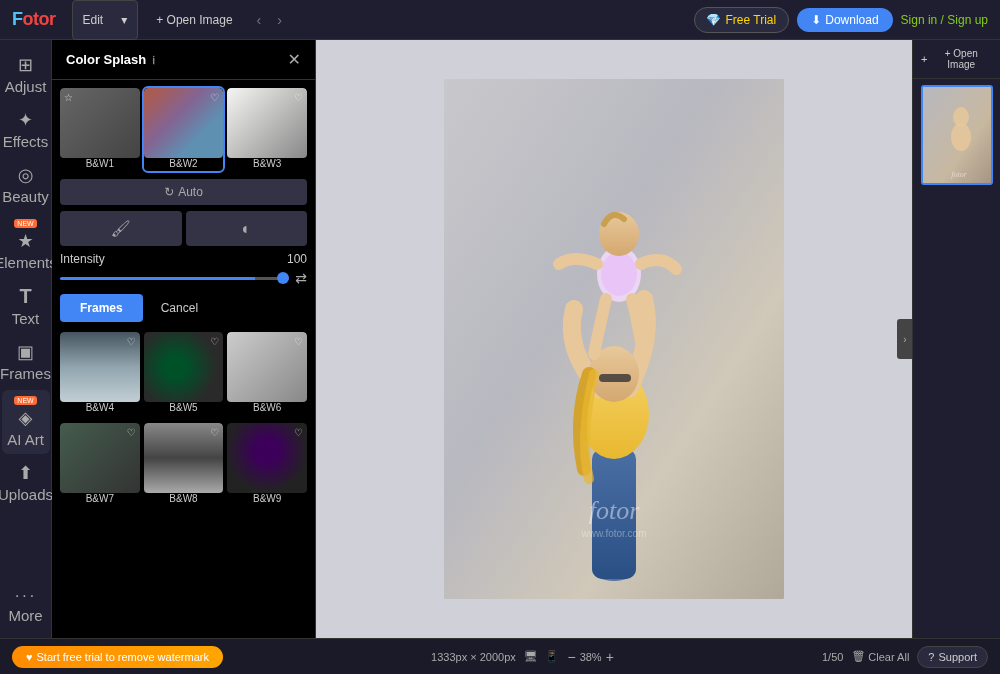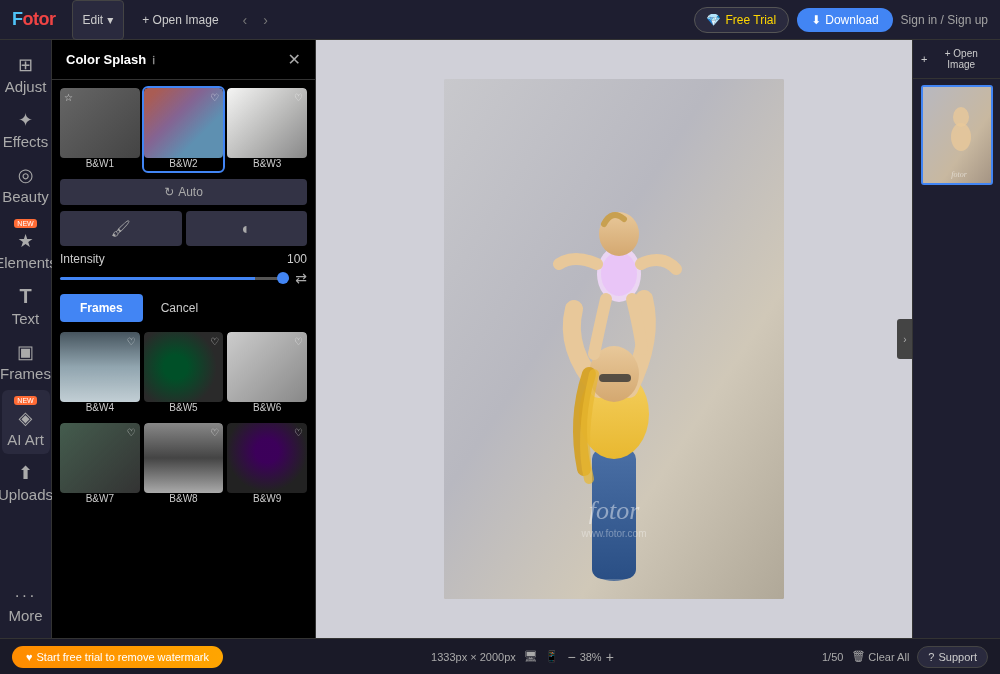--- a/index.html
+++ b/index.html
@@ -3,28 +3,28 @@
   <meta charset="utf-8">
   <style>
     * { box-sizing: border-box; margin: 0; padding: 0; }
     body { font-family: -apple-system, BlinkMacSystemFont, 'Segoe UI', sans-serif; background: #1a1a2e; color: #fff; width: 1000px; height: 674px; overflow: hidden; display: flex; flex-direction: column; }
 
     
     .topbar { height: 40px; background: #1e1e30; display: flex; align-items: center; justify-content: space-between; padding: 0 12px; border-bottom: 1px solid #333; flex-shrink: 0; }
     .topbar-left { display: flex; align-items: center; gap: 8px; }
     .logo { font-size: 18px; font-weight: 700; color: #4fc3f7; letter-spacing: -0.5px; margin-right: 8px; }
     .logo span { color: #ef4444; }
-    .edit-btn { background: #2a2a3e; border: 1px solid #444; color: #ccc; padding: 12px 10px; border-radius: 4px; font-size: 12px; cursor: pointer; display: flex; align-items: center; gap: 4px; }
+    .edit-btn { background: #2a2a3e; border: 1px solid #444; color: #ccc; padding: 12px 10px; border-radius: 4px; font-size: 12px; cursor: pointer; display: flex; align-items: center; gap: 18px; }
     .open-image-btn { background: transparent; border: none; color: #ccc; padding: 4px 10px; border-radius: 4px; font-size: 12px; cursor: pointer; display: flex; align-items: center; gap: 4px; }
     .nav-arrows { display: flex; gap: 4px; }
     .nav-arrow { background: transparent; border: none; color: #777; font-size: 14px; cursor: pointer; padding: 2px 6px; }
     .topbar-right { display: flex; align-items: center; gap: 8px; }
     .free-trial-btn { background: #2a2a3e; border: 1px solid #555; color: #ffd700; padding: 5px 12px; border-radius: 16px; font-size: 12px; cursor: pointer; display: flex; align-items: center; gap: 4px; }
     .download-btn { background: #4285f4; border: none; color: #fff; padding: 5px 14px; border-radius: 16px; font-size: 12px; cursor: pointer; display: flex; align-items: center; gap: 4px; }
-    .signin-btn { background: transparent; border: none; color: #a3a3a3; font-size: 12px; cursor: pointer; }
+    .signin-btn { background: transparent; border: none; color: #84cc16; font-size: 12px; cursor: pointer; }
 
     
     .main { display: flex; flex: 1; overflow: hidden; }
 
     
     .left-icons { width: 52px; background: #1e1e30; display: flex; flex-direction: column; align-items: center; padding: 8px 0; gap: 2px; border-right: 1px solid #333; flex-shrink: 0; }
     .icon-item { display: flex; flex-direction: column; align-items: center; padding: 6px 4px; cursor: pointer; border-radius: 6px; width: 48px; gap: 2px; }
     .icon-item.active { background: #2a2a3e; }
     .icon-sym { font-size: 18px; color: #aaa; }
     .icon-label { font-size: 15px; color: #aaa; }

